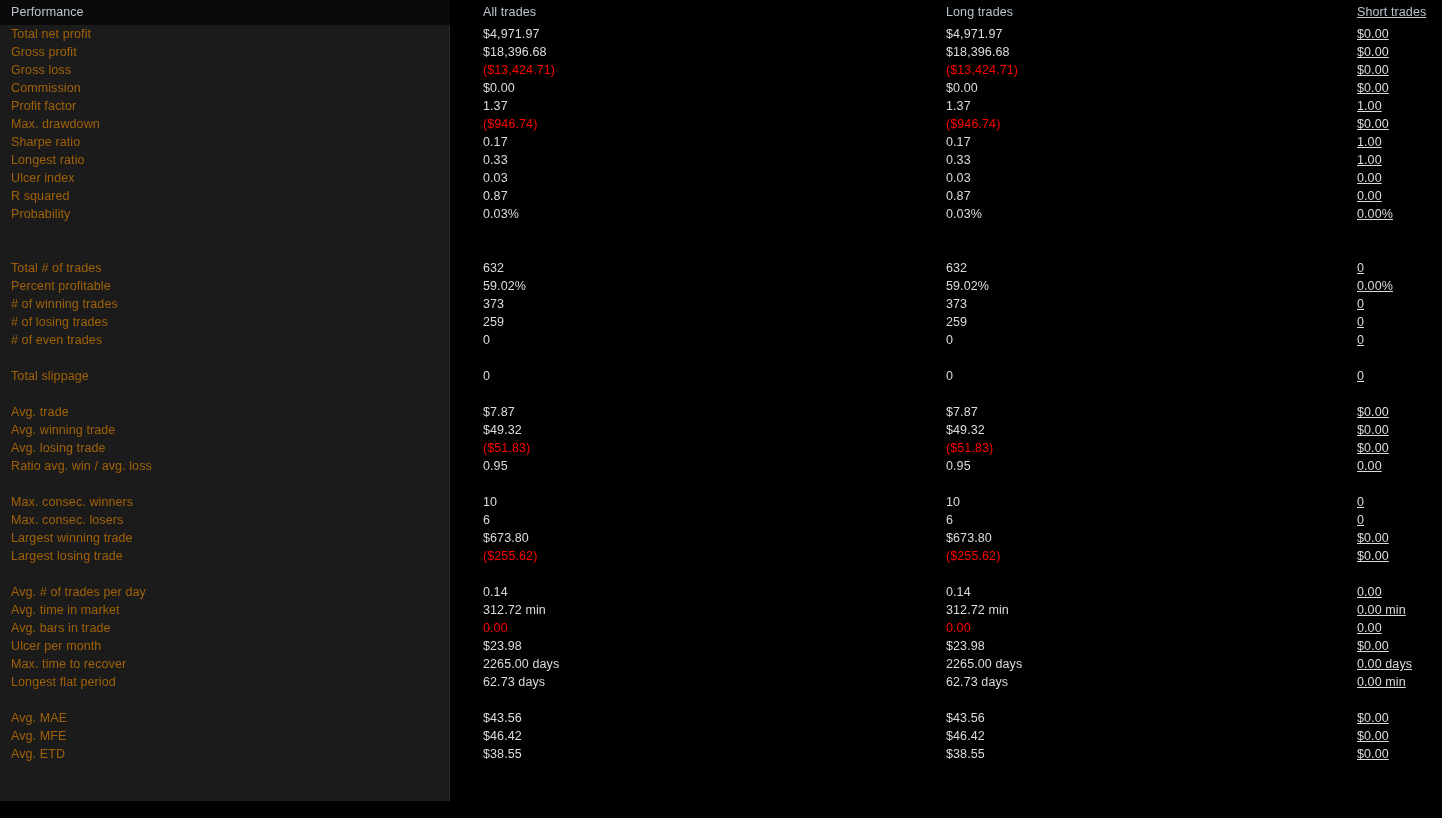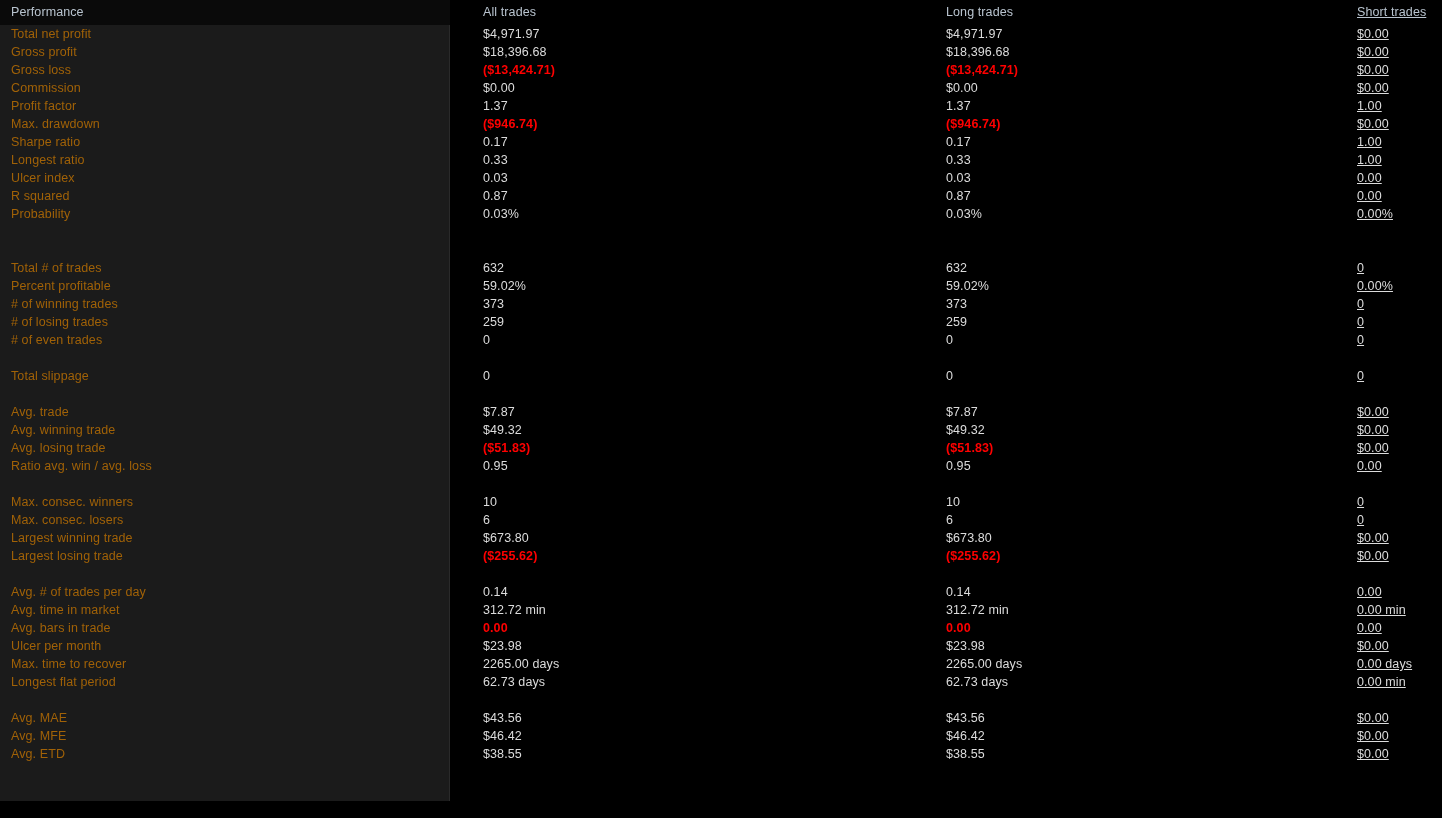--- a/index.html
+++ b/index.html
@@ -76,21 +76,21 @@
     top: 0;
     font-size: 12.5px;
     letter-spacing: 0.1px;
   }
   .c-label  { left: 11px;   }
   .c-all    { left: 483px;  }
   .c-long   { left: 946px;  }
   .c-short  { left: 1357px; text-decoration: underline; }
 
   .v-pos   { color: #dcdcdc; }
-  .v-neg   { color: #ff0000; font-weight: bold; }
+  .v-neg   { color: #ff0000; }
   .lbl     { color: #a16207; }
 
   .hdr {
     color: #b9c4cf;
     font-size: 12.5px;
   }
 </style>
 </head>
 <body>
 

